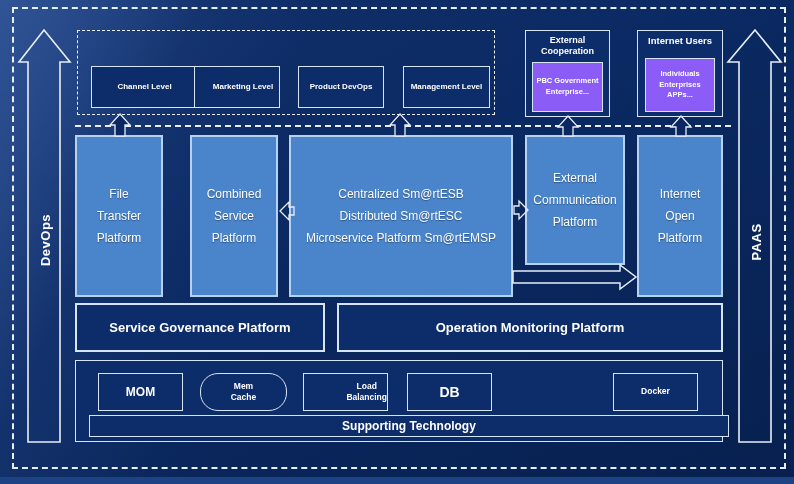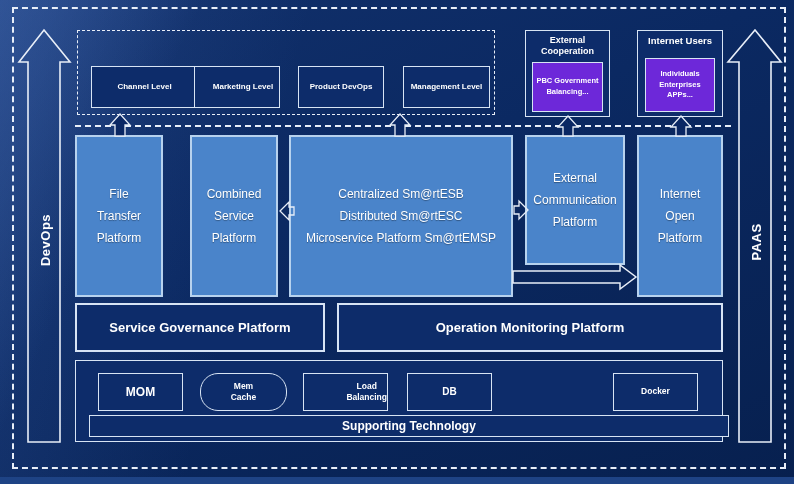--- a/index.html
+++ b/index.html
@@ -25,21 +25,21 @@
     text-align:center;white-space:pre-line;
     font-size:12px;line-height:1.85;text-shadow:0 1px 1px rgba(0,0,0,.35);
   }
   .small-label{font-weight:bold;font-size:8px;line-height:1.35;}
   .vert-label{
     position:absolute;font-weight:bold;font-size:13px;letter-spacing:.5px;
     transform:translate(-50%,-50%) rotate(-90deg);white-space:nowrap;
   }
   .grp-title{font-weight:bold;font-size:9px;line-height:1.25;text-align:center;white-space:pre-line;margin-top:4px;}
   .member-box{
-    position:absolute;background:#6d28d9;border:1px solid #d7e4f4;box-sizing:border-box;
+    position:absolute;background:#8b5cf6;border:1px solid #d7e4f4;box-sizing:border-box;
     display:flex;align-items:center;justify-content:center;text-align:center;
     white-space:pre-line;font-weight:bold;font-size:7.5px;line-height:1.45;
   }
   .dash-line{border-top:2px dashed #e8eef8;height:0;}
   svg{position:absolute;left:0;top:0;pointer-events:none;}
 </style>
 </head>
 <body>
 
 <div id="canvas">
@@ -58,21 +58,21 @@
     <span>Product DevOps</span>
   </div>
   <div class="abs navy-box small-label" style="left:403px;top:66px;width:87px;height:42px;">
     <span>Management Level</span>
   </div>
 
   <div class="abs" style="left:525px;top:30px;width:85px;height:87px;background:#0d2c6a;border:1px solid #d7e4f4;">
     <div class="grp-title">External
 Cooperation</div>
     <div class="member-box" style="left:6px;top:31px;width:71px;height:50px;">PBC Government
-Balancing...</div>
+Enterprise...</div>
   </div>
 
   <div class="abs" style="left:637px;top:30px;width:86px;height:87px;background:#0d2c6a;border:1px solid #d7e4f4;">
     <div class="grp-title" style="font-size:9.5px;">Internet Users</div>
     <div class="member-box" style="left:7px;top:27px;width:70px;height:54px;">Individuals
 Enterprises
 APPs...</div>
   </div>
 
   <div class="abs dash-line" style="left:75px;top:125px;width:656px;"></div>
@@ -116,21 +116,21 @@
     <span>MOM</span>
   </div>
   <div class="abs navy-box small-label" style="left:200px;top:373px;width:87px;height:38px;font-size:8.5px;border-radius:18px;">
     <span>Mem
 Cache</span>
   </div>
   <div class="abs navy-box small-label" style="left:303px;top:373px;width:85px;height:38px;font-size:8.5px;justify-content:flex-end;">
     <span>Load
 Balancing</span>
   </div>
-  <div class="abs navy-box small-label" style="left:407px;top:373px;width:85px;height:38px;font-size:10px;">
+  <div class="abs navy-box small-label" style="left:407px;top:373px;width:85px;height:38px;font-size:14px;">
     <span>DB</span>
   </div>
   <div class="abs navy-box small-label" style="left:613px;top:373px;width:85px;height:38px;font-size:8.5px;">
     <span>Docker</span>
   </div>
 
   <div class="abs navy-box" style="left:89px;top:415px;width:640px;height:22px;font-weight:bold;font-size:12px;">
     <span>Supporting Technology</span>
   </div>
 

